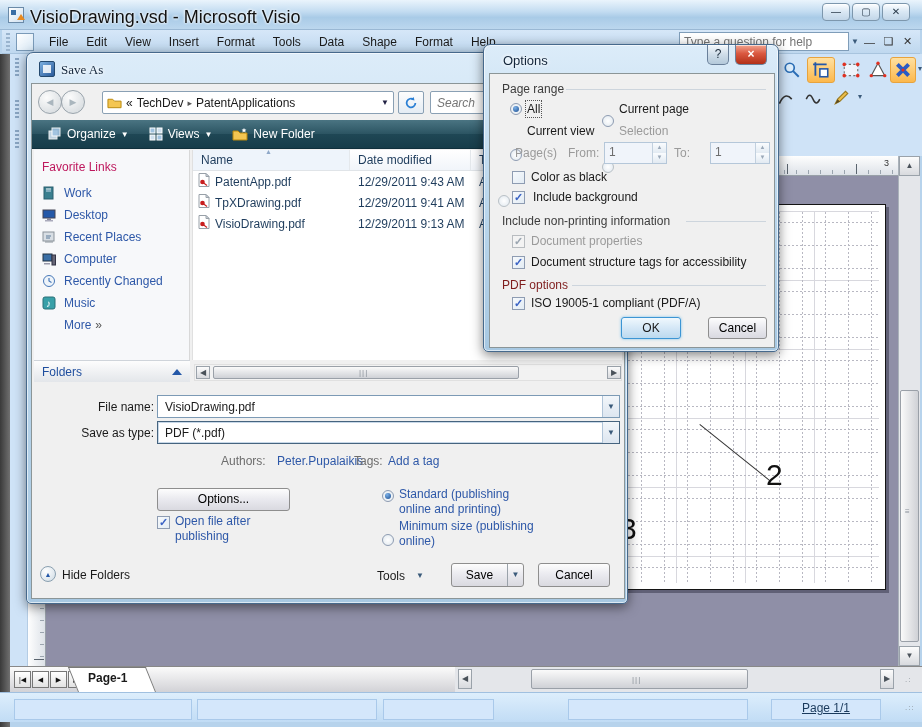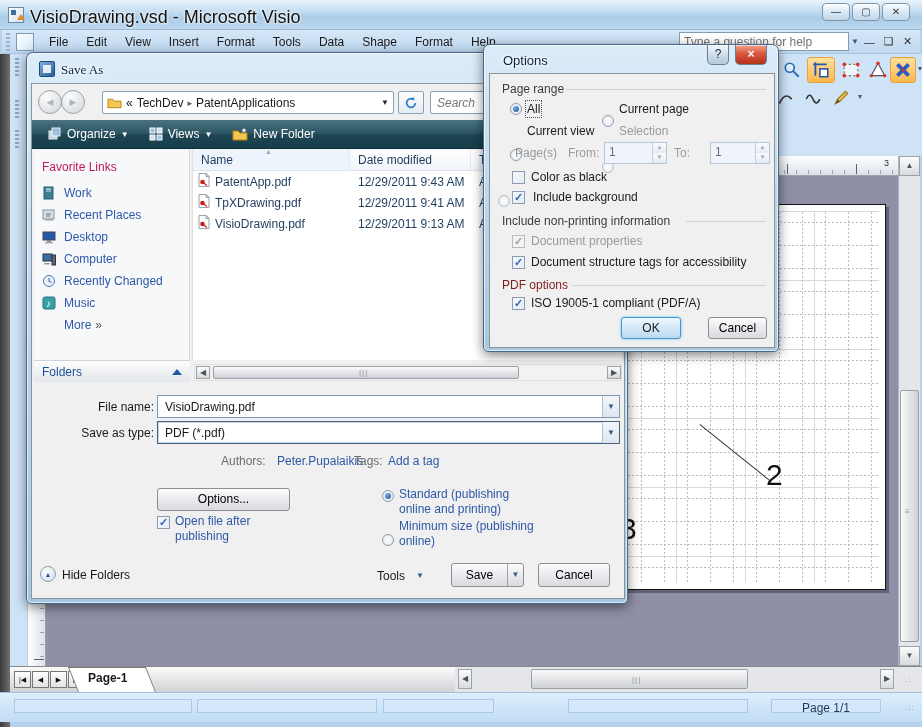--- a/index.html
+++ b/index.html
@@ -59,21 +59,21 @@
   .gripmarks { font-size:8px; color:#8a929a; letter-spacing:1px; }
 
   
   .tabbar { left:10px; top:666px; width:445px; height:26px; background:linear-gradient(#fbfbfb,#d2d2d6); border-top:1px solid #888; display:flex; align-items:center; }
   .navbtn { width:17px; height:17px; background:linear-gradient(#fff,#e2e2e2); border:1px solid #777; font-size:7px; text-align:center; line-height:15px; color:#111; }
   .tabwrap { position:absolute; left:68px; top:0; width:78px; height:25px; }
   .tabbody { position:absolute; inset:0; background:#fff; border:1px solid #7a7a7a; border-bottom:none; transform:skewX(22deg); transform-origin:bottom left; }
   .tablabel { position:absolute; left:10px; top:4px; font-weight:bold; }
   .hscrollzone { left:455px; top:666px; width:467px; height:26px; background:#e4e6ea; border-top:1px solid #888; }
   .statusbar { left:0px; top:692px; width:922px; height:30px; background:linear-gradient(#ddeefc,#c1dcf5); border-top:1px solid #a0c0e0; }
-  .seg { position:absolute; top:6px; height:14px; background:#d4e7fb; border:1px solid #a9c9ea; }
+  .seg { position:absolute; top:6px; height:21px; background:#d4e7fb; border:1px solid #a9c9ea;text-decoration:underline; }
 
   
   .aero { background:linear-gradient(180deg,#dcecf9 0%,#bed9ee 45%,#a7c8e2 100%);
     border:1px solid #46698c; border-radius:7px 7px 5px 5px;
     box-shadow:0 3px 12px rgba(0,0,0,.5), inset 0 0 0 1px rgba(255,255,255,.6); }
   .aero-inner { position:absolute; background:#f0f0f0; border:1px solid #8b9597; }
   .dlg-title { font-size:13px; color:#13253a; text-shadow:0 0 4px #fff,0 0 4px #fff; }
   .cap { position:absolute; height:20px; border-radius:0 0 5px 5px; border:1px solid #6a809a; border-top:none; text-align:center; font-size:12px; line-height:18px; box-shadow:inset 0 1px 0 rgba(255,255,255,.6); }
   .cap-help { background:linear-gradient(#f4f8fb,#cfdde9 50%,#b4c9da); color:#1a2a3a; }
   .cap-close { background:linear-gradient(#f2a590,#da5840 45%,#b23018); color:#fff; font-weight:bold; }
@@ -339,33 +339,33 @@
       <div class="sb-item">
         <svg width="14" height="14" viewBox="0 0 14 14">
             <rect x="2" y="1" width="9" height="12" fill="#3a7f8f" stroke="#2a5f6f"></rect>
             <line x1="4" y1="3" x2="9" y2="3" stroke="#fff"></line>
             <line x1="4" y1="5" x2="9" y2="5" stroke="#cde"></line>
           </svg>
         <span>Work</span>
       </div>
       <div class="sb-item">
         <svg width="14" height="14" viewBox="0 0 14 14">
+            <rect x="1" y="2" width="12" height="8" fill="#2458a8" stroke="#445"></rect>
+            <rect x="5" y="10" width="4" height="2" fill="#889"></rect>
+            <rect x="3" y="12" width="8" height="1.5" fill="#aab"></rect>
+          </svg>
+        <span>Desktop</span>
+      </div>
+      <div class="sb-item">
+        <svg width="14" height="14" viewBox="0 0 14 14">
             <rect x="1" y="2" width="11" height="9" fill="#d8dee4" stroke="#8a929a"></rect>
             <path d="M3 12 h8" stroke="#8a929a"></path>
             <path d="M4 6 h5 M4 8 h4" stroke="#5a7a9a"></path>
           </svg>
         <span>Recent Places</span>
-      </div>
-      <div class="sb-item">
-        <svg width="14" height="14" viewBox="0 0 14 14">
-            <rect x="1" y="2" width="12" height="8" fill="#2458a8" stroke="#445"></rect>
-            <rect x="5" y="10" width="4" height="2" fill="#889"></rect>
-            <rect x="3" y="12" width="8" height="1.5" fill="#aab"></rect>
-          </svg>
-        <span>Desktop</span>
       </div>
       <div class="sb-item">
         <svg width="14" height="14" viewBox="0 0 14 14">
             <rect x="1" y="2" width="9" height="7" fill="#3a6ea5" stroke="#234"></rect>
             <rect x="10" y="3" width="3.5" height="10" fill="#667" stroke="#334"></rect>
             <rect x="2" y="11" width="6" height="1.5" fill="#99a"></rect>
           </svg>
         <span>Computer</span>
       </div>
       <div class="sb-item">

